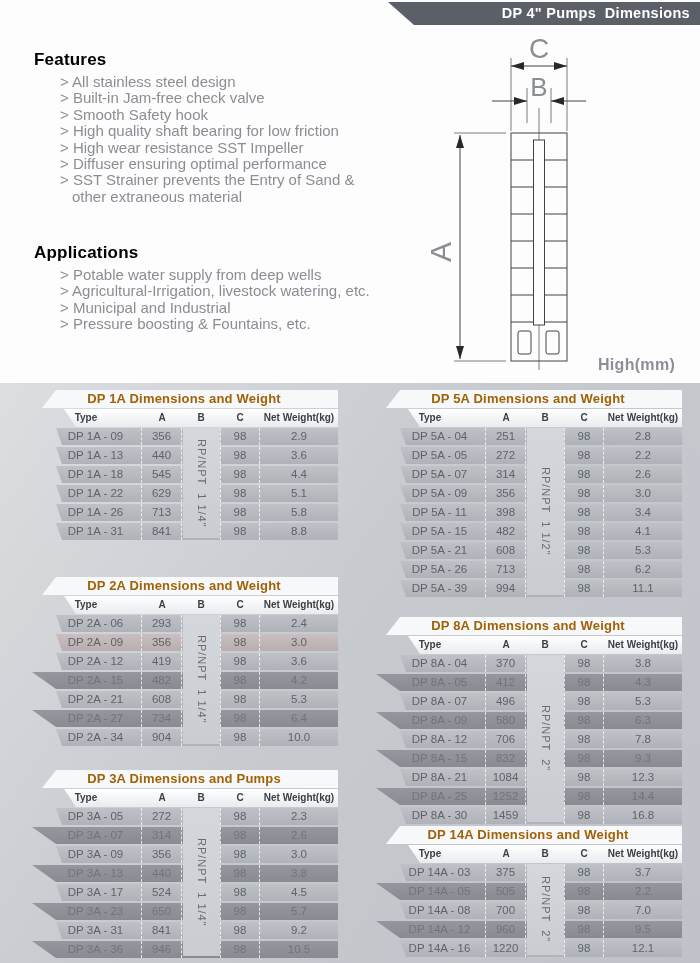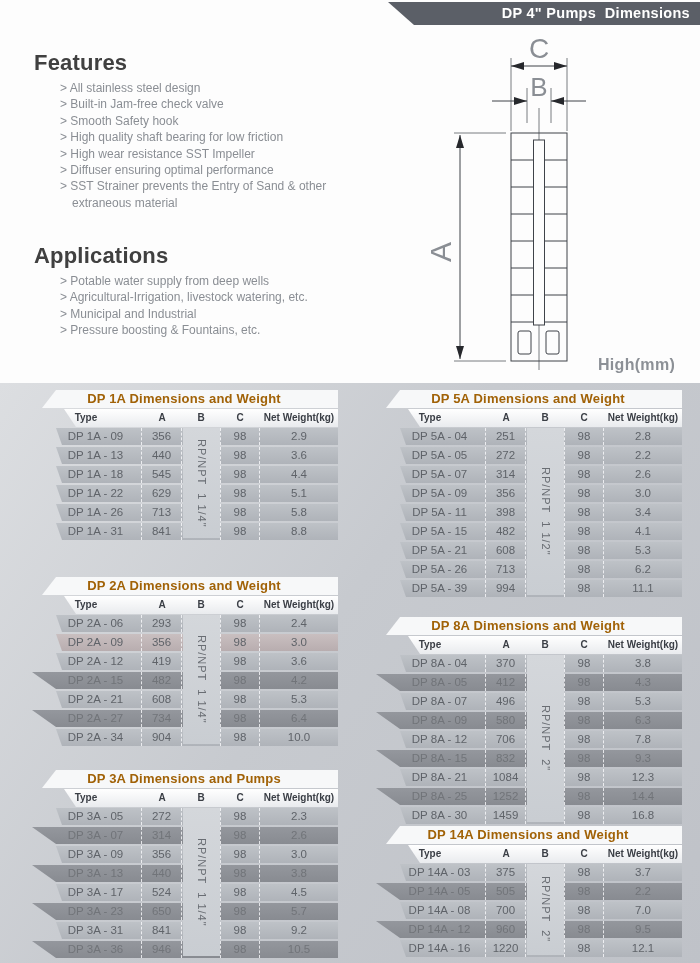--- a/index.html
+++ b/index.html
@@ -18,25 +18,25 @@
     color:#ffffff; font-weight:bold; font-size:14.5px; line-height:23px;
     text-align:right; padding-right:10px; letter-spacing:.3px;
     white-space:pre;
   }
 
   
   .text-block { position:absolute; width:370px; }
   #features   { left:34px; top:50px; }
   #applications { left:34px; top:243px; }
   .text-block h2 {
-    margin:0 0 4px 0; font-size:22px; font-weight:bold; color:#404040; letter-spacing:.2px;
+    margin:0 0 4px 0; font-size:17px; font-weight:bold; color:#000000; letter-spacing:.2px;
   }
   .text-block ul {
     margin:0; padding:0 0 0 26px; list-style:none;
-    font-size:12px; line-height:16.4px; color:#8a8e94; width:352px;
+    font-size:15px; line-height:16.4px; color:#8a8e94; width:352px;
   }
   .text-block li { padding-left:12px; text-indent:-12px; }
   .text-block li::before { content:"> "; }
 
   
   .diagram { position:absolute; left:430px; top:28px; width:262px; height:350px; }
   .diagram svg { display:block; }
   .dimline { stroke:#3f4349; stroke-width:1; fill:none; }
   .thin    { stroke:#565a61; stroke-width:.8; fill:none; }
   .arrow   { fill:#26282c; stroke:none; }

